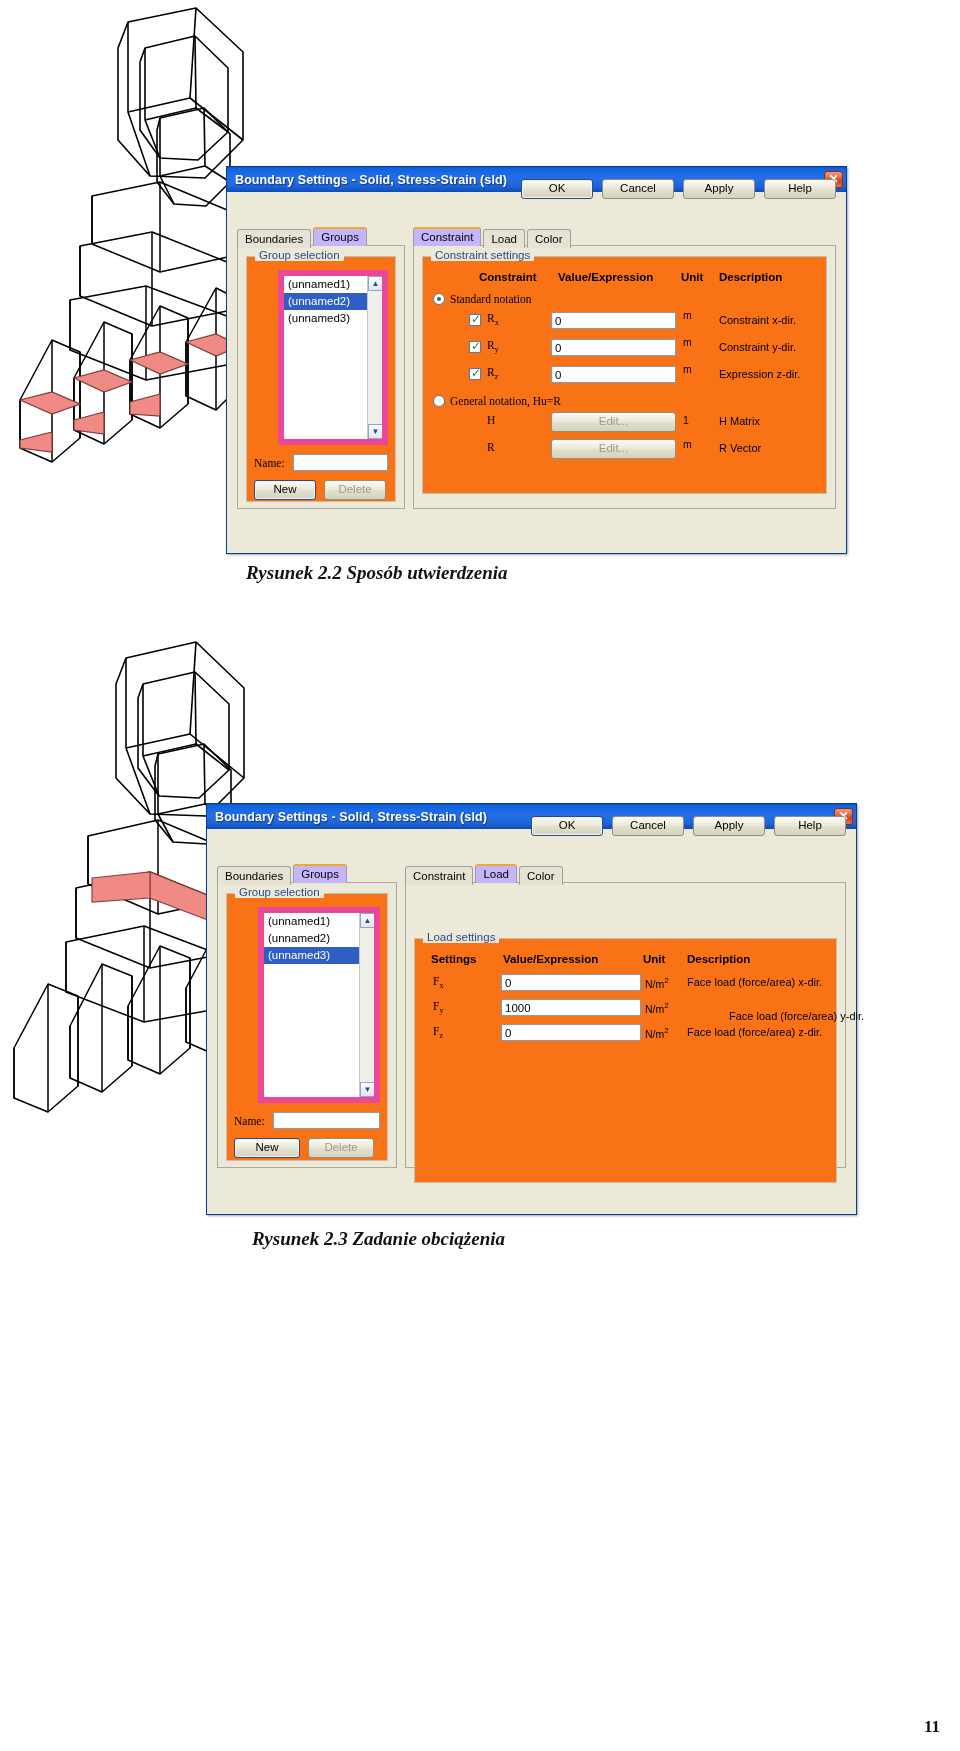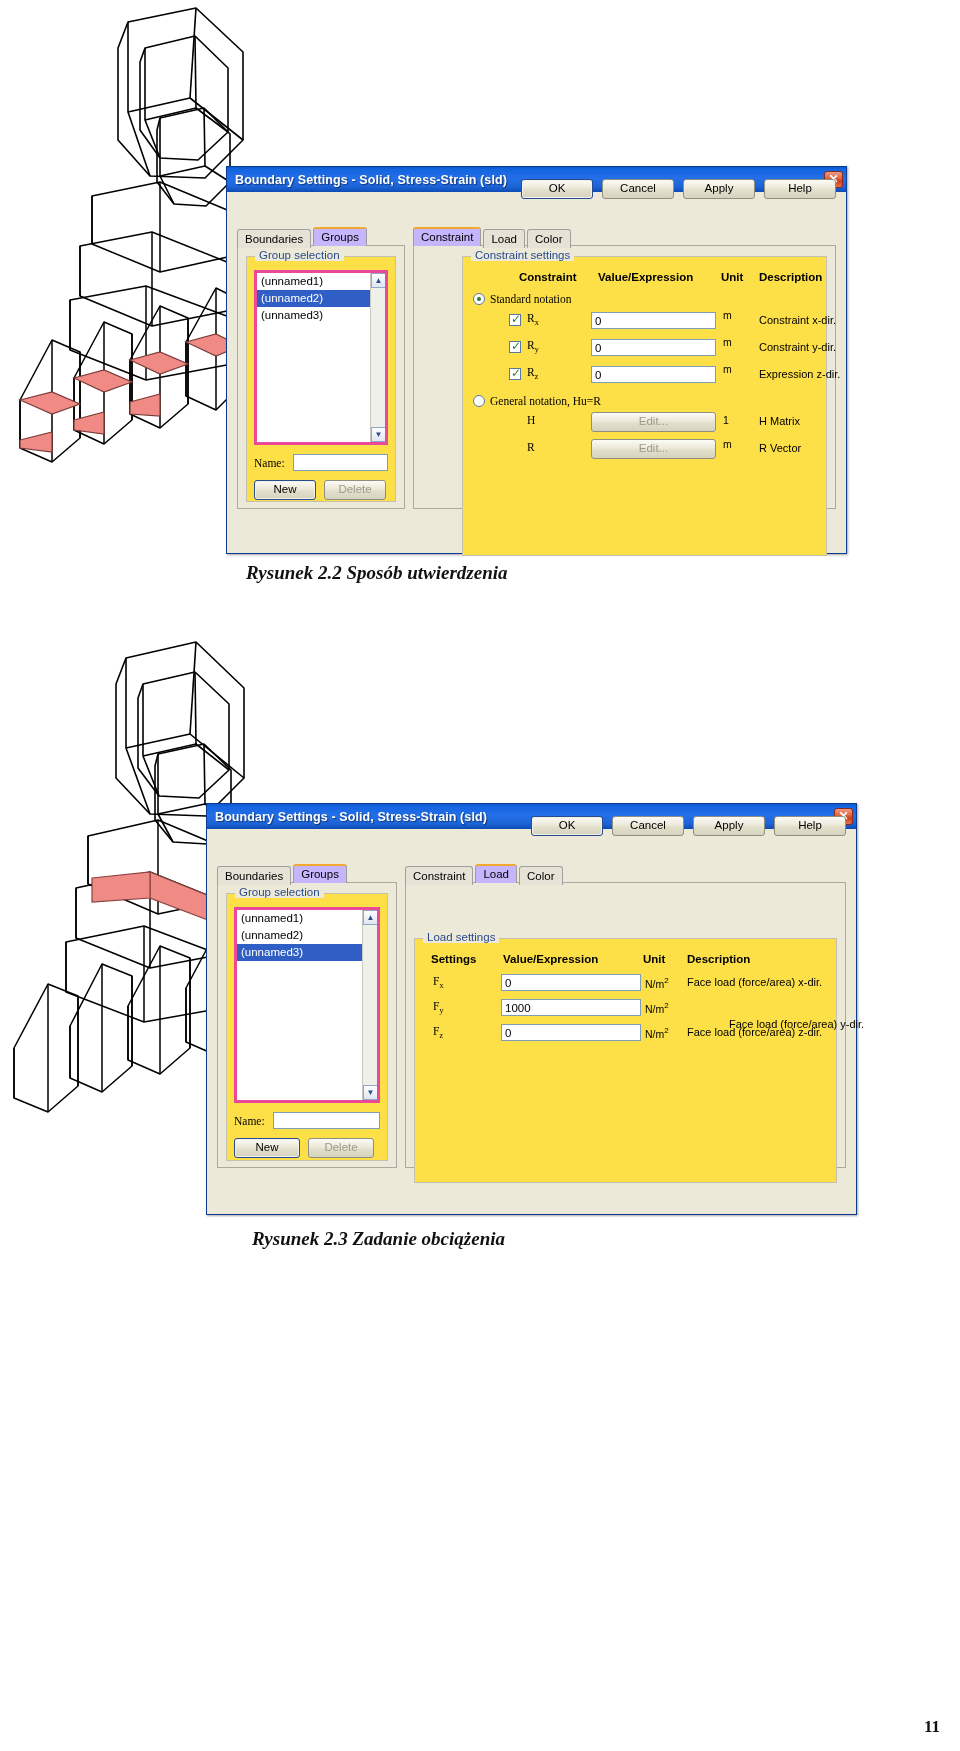--- a/index.html
+++ b/index.html
@@ -39,26 +39,26 @@
   }
   .tab.active {
     background:#c4b5fd; border-color:#9d9d9d; border-top:2px solid #f0a830;
     top:0; padding-top:1px; font-weight:normal; z-index:4;
   }
 
   .panel { border:1px solid #a9a9a0; background:#ece9d8; padding:8px 8px 8px 8px;
            position:relative; margin-top:-1px; }
 
   
-  .gbox { border:1px solid #c3c0b0; background:#fde047; position:relative; }
+  .gbox { border:1px solid #c3c0b0; background:#f97316; position:relative; }
   .gbox-title { position:absolute; top:-8px; left:8px; background:#ece9d8;
                 padding:0 4px; font-size:11.5px; color:#2a4b8d; }
 
   
-  .listbox { background:#fff; border:3px solid #ec4899; position:relative; overflow:hidden; }
+  .listbox { background:#fff; border:6px solid #ec4899; position:relative; overflow:hidden;margin-left:24px; }
   .listitem { font-size:11.5px; padding:1px 4px; line-height:15px; white-space:nowrap; color:#000; }
   .listitem.sel { background:#2f5fc4; color:#fff; }
   .scrollbar { position:absolute; right:0; top:0; bottom:0; width:15px;
                background:#f0f0ea; border-left:1px solid #c8c8c0; }
   .sb-btn { height:15px; width:15px; background:linear-gradient(to bottom,#fdfdfd,#dfe6f2);
             border:1px solid #8fa8c8; color:#2a4b8d; font-size:8px; text-align:center;
             line-height:13px; }
   .sb-up { position:absolute; top:0; }
   .sb-down { position:absolute; bottom:0; }
 
@@ -188,21 +188,21 @@
     </div>
 
     <div style="position:absolute; left:186px; top:34px; right:10px;">
       <div class="tabrow">
         <div class="tab active">Constraint</div>
         <div class="tab">Load</div>
         <div class="tab">Color</div>
       </div>
 
       <div class="panel" style="height:264px; padding:10px 8px 8px 8px;">
-        <div class="gbox" style="height:300px; padding:14px 10px 8px 10px;margin-left:40px;">
+        <div class="gbox" style="height:238px; padding:14px 10px 8px 10px;">
           <span class="gbox-title">Constraint settings</span>
 
           <div style="position:relative; height:18px;">
             <span class="hdr" style="position:absolute; left:46px;">Constraint</span>
             <span class="hdr" style="position:absolute; left:125px;">Value/Expression</span>
             <span class="hdr" style="position:absolute; left:248px;">Unit</span>
             <span class="hdr" style="position:absolute; left:286px;">Description</span>
           </div>
 
           <div style="display:flex; align-items:center; gap:5px; margin-top:4px;">
@@ -387,21 +387,21 @@
           </div>
 
           <div style="position:relative; height:25px;">
             <span class="lbl" style="position:absolute; left:8px; top:2px;">
               <span>F</span><span class="sub">y</span>
             </span>
             <div class="txt" style="position:absolute; left:76px; top:1px; width:140px;">1000</div>
             <span class="unit" style="position:absolute; left:220px; top:3px;">
               <span>N/m</span><span class="sup">2</span>
             </span>
-            <span class="desc" style="position:absolute; left:262px; top:20px;padding-left:42px;">Face load (force/area) y-dir.</span>
+            <span class="desc" style="position:absolute; left:262px; top:12px;padding-left:42px;">Face load (force/area) y-dir.</span>
           </div>
 
           <div style="position:relative; height:25px;">
             <span class="lbl" style="position:absolute; left:8px; top:2px;">
               <span>F</span><span class="sub">z</span>
             </span>
             <div class="txt" style="position:absolute; left:76px; top:1px; width:140px;">0</div>
             <span class="unit" style="position:absolute; left:220px; top:3px;">
               <span>N/m</span><span class="sup">2</span>
             </span>

